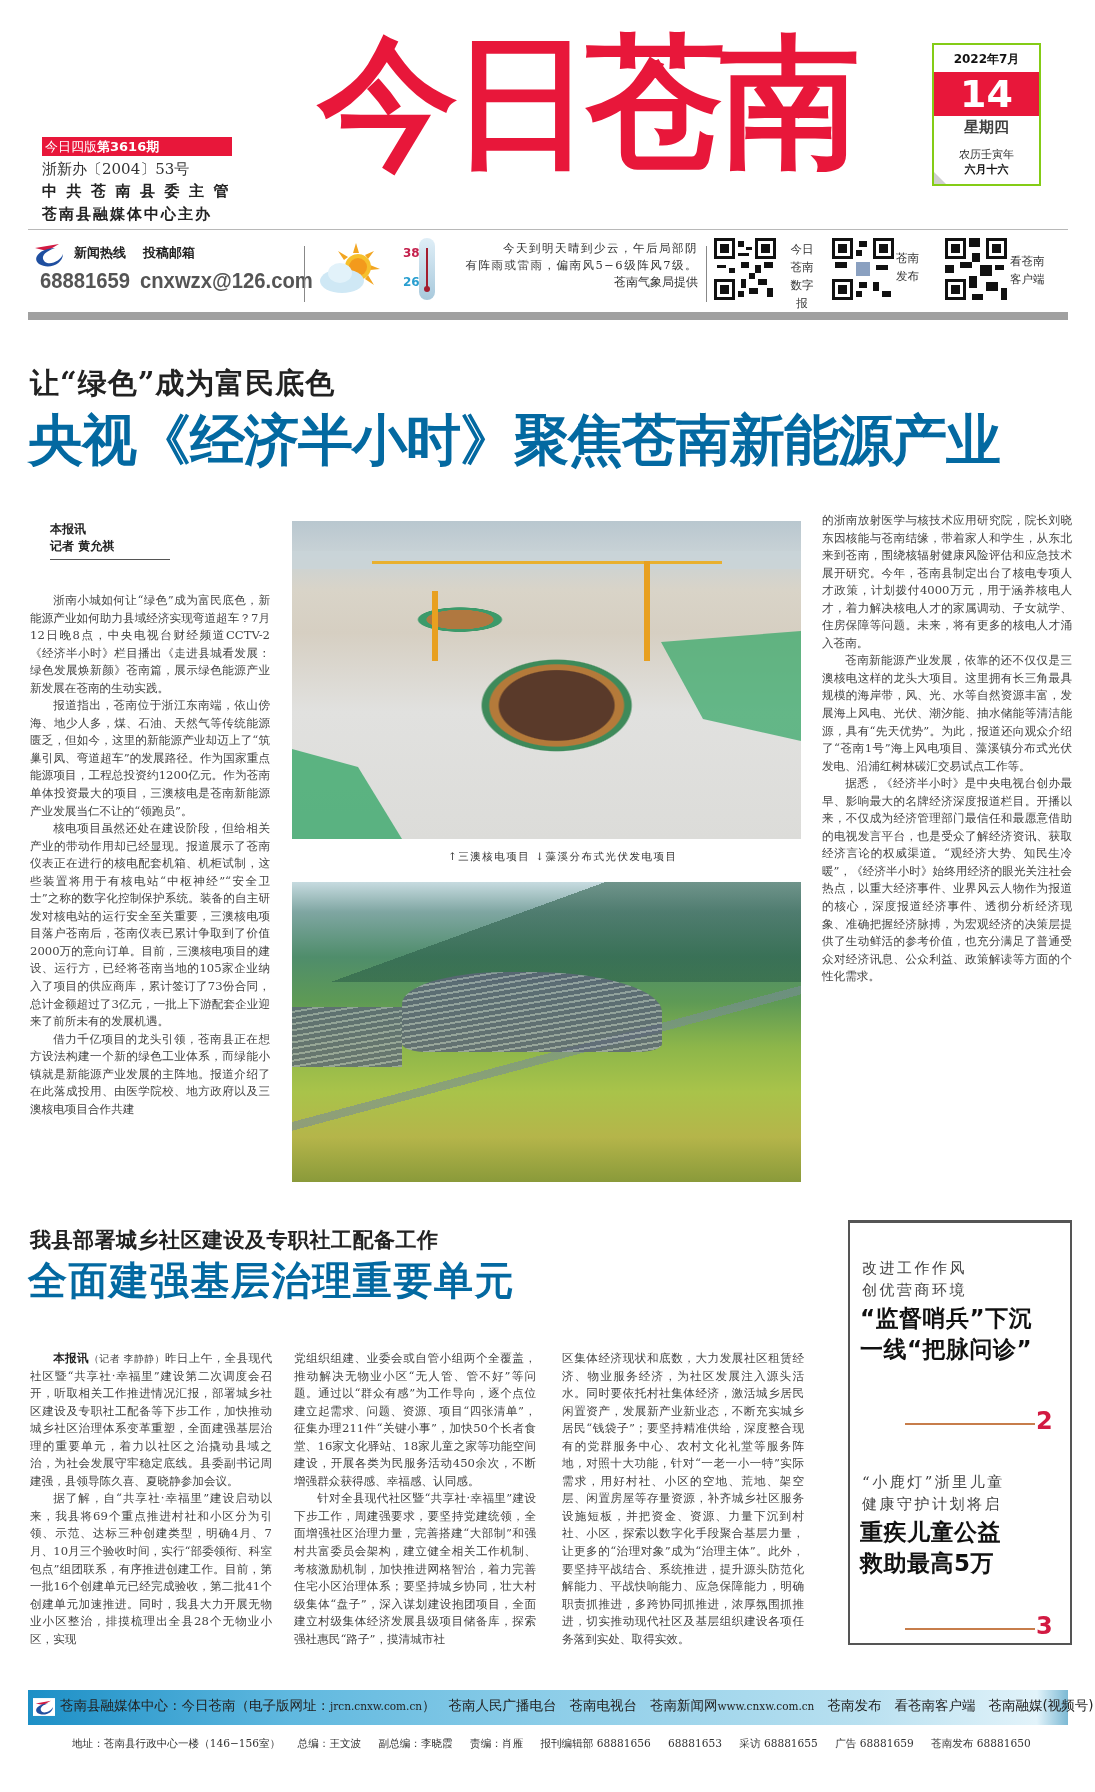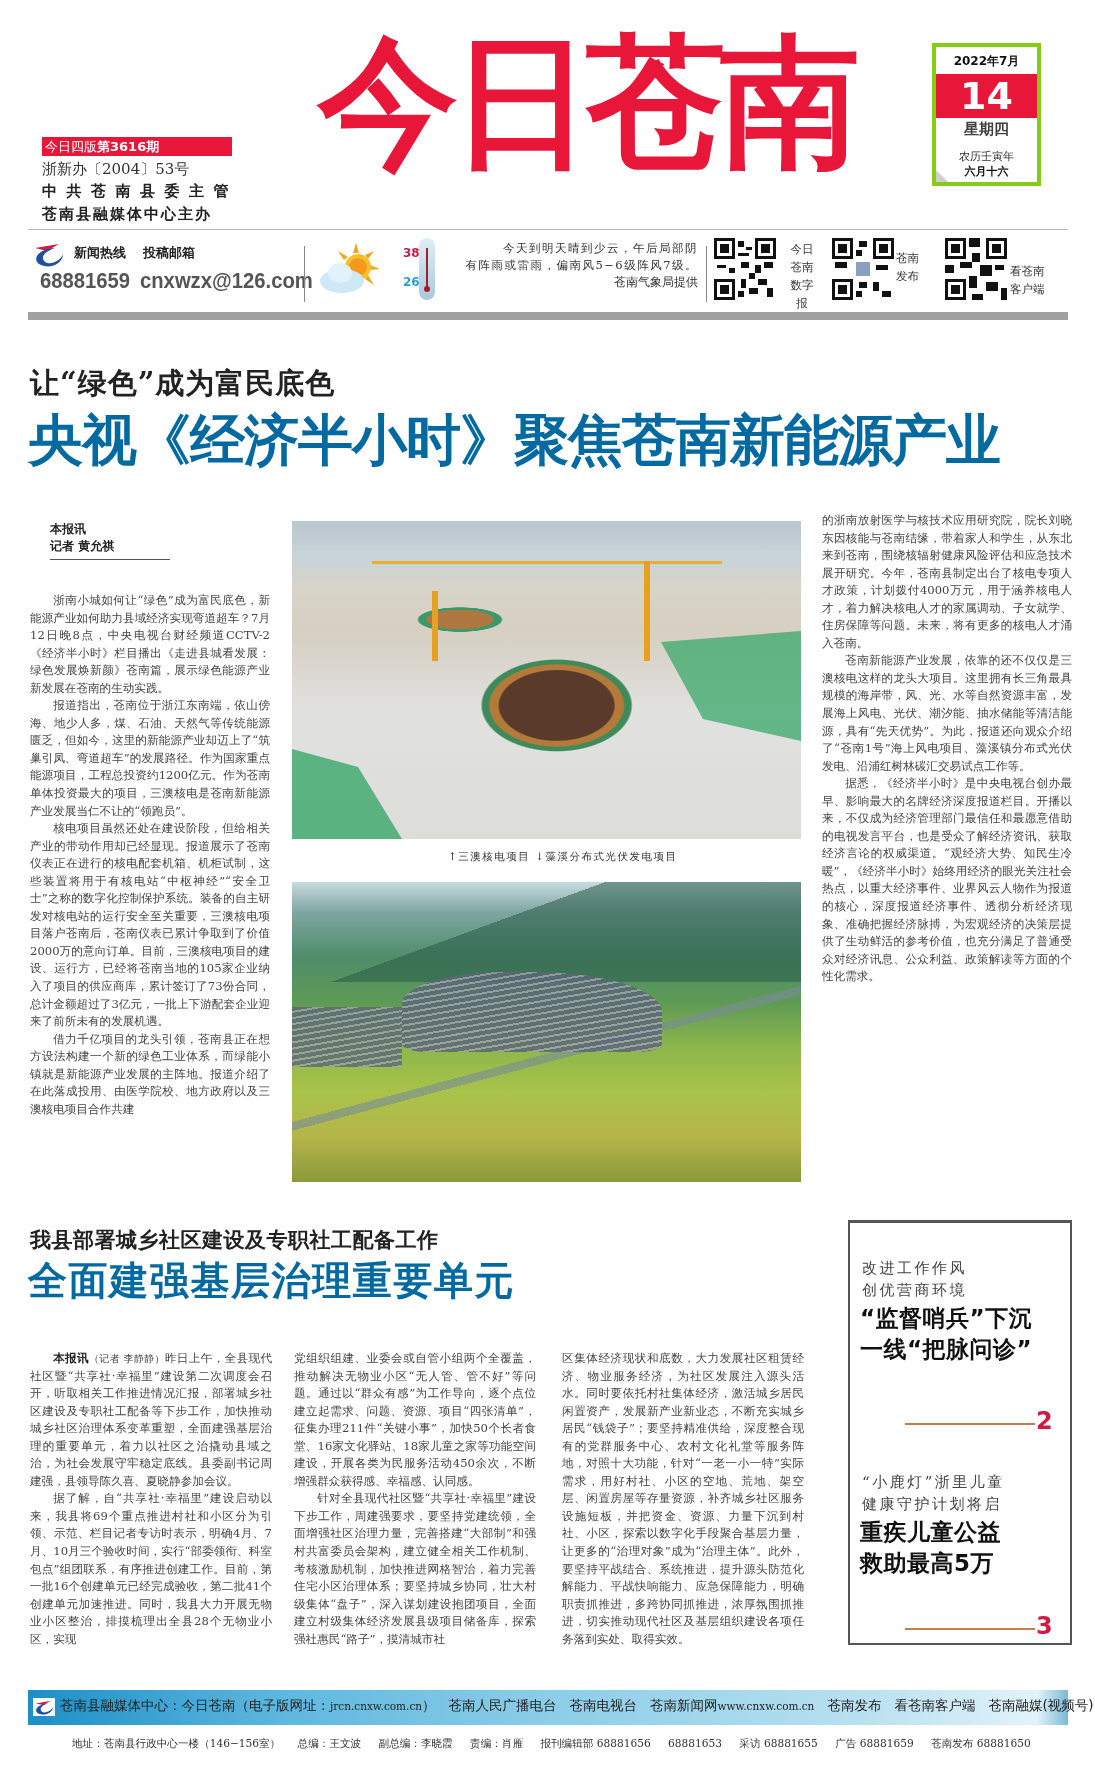--- a/index.html
+++ b/index.html
@@ -18,21 +18,21 @@
   .edition-box { left: 42px; top: 137px; width: 190px; height: 19px; background: #e8173a; color: #fff;
     font-family: "DejaVu Sans", sans-serif; font-size: 13px; line-height: 19px; padding-left: 3px; white-space: nowrap; }
   .edition-box b { font-weight: 900; }
   .reg-no { left: 42px; top: 160px; font-size: 15px; color: #333; }
   .sponsor { left: 42px; font-family: "DejaVu Sans", sans-serif; font-weight: 700; font-size: 15px; color: #222; }
   .sponsor.s1 { top: 182px; letter-spacing: 9.5px; }
   .sponsor.s2 { top: 205px; letter-spacing: 2px; }
   .rule { left: 28px; width: 1040px; height: 1px; background: #b8b8b8; }
 
   
-  .cal { left: 932px; top: 43px; width: 109px; height: 143px; border: 4px solid #84cc16; background: #fff;
+  .cal { left: 932px; top: 43px; width: 109px; height: 143px; border: 2px solid #84cc16; background: #fff;
     font-family: "DejaVu Sans", sans-serif; text-align: center; }
   .cal .ym { font-weight: 700; font-size: 12px; margin-top: 6px; color: #111; }
   .cal .day { background: #e8173a; color: #fff; font-weight: 900; font-size: 38px; line-height: 44px; margin-top: 4px; }
   .cal .wk { font-weight: 900; font-size: 15px; margin-top: 2px; color: #404040; }
   .cal .lunar1 { font-size: 11px; margin-top: 10px; color: #333; }
   .cal .lunar2 { font-size: 11px; font-weight: 700; color: #111; }
   .cal .fold { position: absolute; left: 0; bottom: 0; width: 0; height: 0;
     border-left: 12px solid #cfcfcf; border-top: 12px solid transparent; }
 
   
@@ -276,21 +276,21 @@
       <rect x="0" y="9" width="3" height="3"></rect>
       <rect x="5" y="8" width="4" height="2"></rect>
       <rect x="12" y="9" width="4" height="4"></rect>
       <rect x="17" y="9" width="3" height="2"></rect>
       <rect x="8" y="13" width="3" height="4"></rect>
       <rect x="14" y="15" width="4" height="3"></rect>
       <rect x="19" y="17" width="2" height="4"></rect>
       <rect x="9" y="19" width="4" height="2"></rect>
     </g>
 </svg>
-<div class="abs qr-label" style="left:1010px; top:262px;">
+<div class="abs qr-label" style="left:1010px; top:252px;">
   <div>看苍南</div>
   <div>客户端</div>
 </div>
 
 <div class="abs gray-bar"></div>
 
 <div class="abs kicker k1">让“绿色”成为富民底色</div>
 <div class="abs headline h1">央视《经济半小时》聚焦苍南新能源产业</div>
 
 <div class="abs byline">
@@ -325,21 +325,21 @@
   <p class="noindent">的浙南放射医学与核技术应用研究院，院长刘晓东因核能与苍南结缘，带着家人和学生，从东北来到苍南，围绕核辐射健康风险评估和应急技术展开研究。今年，苍南县制定出台了核电专项人才政策，计划拨付4000万元，用于涵养核电人才，着力解决核电人才的家属调动、子女就学、住房保障等问题。未来，将有更多的核电人才涌入苍南。</p>
   <p>苍南新能源产业发展，依靠的还不仅仅是三澳核电这样的龙头大项目。这里拥有长三角最具规模的海岸带，风、光、水等自然资源丰富，发展海上风电、光伏、潮汐能、抽水储能等清洁能源，具有“先天优势”。为此，报道还向观众介绍了“苍南1号”海上风电项目、藻溪镇分布式光伏发电、沿浦红树林碳汇交易试点工作等。</p>
   <p>据悉，《经济半小时》是中央电视台创办最早、影响最大的名牌经济深度报道栏目。开播以来，不仅成为经济管理部门最信任和最愿意借助的电视发言平台，也是受众了解经济资讯、获取经济言论的权威渠道。“观经济大势、知民生冷暖”，《经济半小时》始终用经济的眼光关注社会热点，以重大经济事件、业界风云人物作为报道的核心，深度报道经济事件、透彻分析经济现象、准确把握经济脉搏，为宏观经济的决策层提供了生动鲜活的参考价值，也充分满足了普通受众对经济讯息、公众利益、政策解读等方面的个性化需求。</p>
 </div>
 
 <div class="abs kicker k2">我县部署城乡社区建设及专职社工配备工作</div>
 <div class="abs headline h2">全面建强基层治理重要单元</div>
 
 <div class="abs col-text b-col b1">
   <p><b>本报讯</b><span class="rep">（记者 李静静）</span><span>昨日上午，全县现代社区暨“共享社·幸福里”建设第二次调度会召开，听取相关工作推进情况汇报，部署城乡社区建设及专职社工配备等下步工作，加快推动城乡社区治理体系变革重塑，全面建强基层治理的重要单元，着力以社区之治撬动县域之治，为社会发展守牢稳定底线。县委副书记周建强，县领导陈久喜、夏晓静参加会议。</span></p>
-  <p>据了解，自“共享社·幸福里”建设启动以来，我县将69个重点推进村社和小区分为引领、示范、栏目记者专访时表示，明确4月、7月、10月三个验收时间，实行“部委领衔、科室包点”组团联系，有序推进创建工作。目前，第一批16个创建单元已经完成验收，第二批41个创建单元加速推进。同时，我县大力开展无物业小区整治，排摸梳理出全县28个无物业小区，实现</p>
+  <p>据了解，自“共享社·幸福里”建设启动以来，我县将69个重点推进村社和小区分为引领、示范、达标三种创建类型，明确4月、7月、10月三个验收时间，实行“部委领衔、科室包点”组团联系，有序推进创建工作。目前，第一批16个创建单元已经完成验收，第二批41个创建单元加速推进。同时，我县大力开展无物业小区整治，排摸梳理出全县28个无物业小区，实现</p>
 </div>
 <div class="abs col-text b-col b2">
   <p class="noindent">党组织组建、业委会或自管小组两个全覆盖，推动解决无物业小区“无人管、管不好”等问题。通过以“群众有感”为工作导向，逐个点位建立起需求、问题、资源、项目“四张清单”，征集办理211件“关键小事”，加快50个长者食堂、16家文化驿站、18家儿童之家等功能空间建设，开展各类为民服务活动450余次，不断增强群众获得感、幸福感、认同感。</p>
   <p>针对全县现代社区暨“共享社·幸福里”建设下步工作，周建强要求，要坚持党建统领，全面增强社区治理力量，完善搭建“大部制”和强村共富委员会架构，建立健全相关工作机制、考核激励机制，加快推进网格智治，着力完善住宅小区治理体系；要坚持城乡协同，壮大村级集体“盘子”，深入谋划建设抱团项目，全面建立村级集体经济发展县级项目储备库，探索强社惠民“路子”，摸清城市社</p>
 </div>
 <div class="abs col-text b-col b3">
   <p class="noindent">区集体经济现状和底数，大力发展社区租赁经济、物业服务经济，为社区发展注入源头活水。同时要依托村社集体经济，激活城乡居民闲置资产，发展新产业新业态，不断充实城乡居民“钱袋子”；要坚持精准供给，深度整合现有的党群服务中心、农村文化礼堂等服务阵地，对照十大功能，针对“一老一小一特”实际需求，用好村社、小区的空地、荒地、架空层、闲置房屋等存量资源，补齐城乡社区服务设施短板，并把资金、资源、力量下沉到村社、小区，探索以数字化手段聚合基层力量，让更多的“治理对象”成为“治理主体”。此外，要坚持平战结合、系统推进，提升源头防范化解能力、平战快响能力、应急保障能力，明确职责抓推进，多跨协同抓推进，浓厚氛围抓推进，切实推动现代社区及基层组织建设各项任务落到实处、取得实效。</p>
 </div>
 
 <div class="abs side-box"></div>

